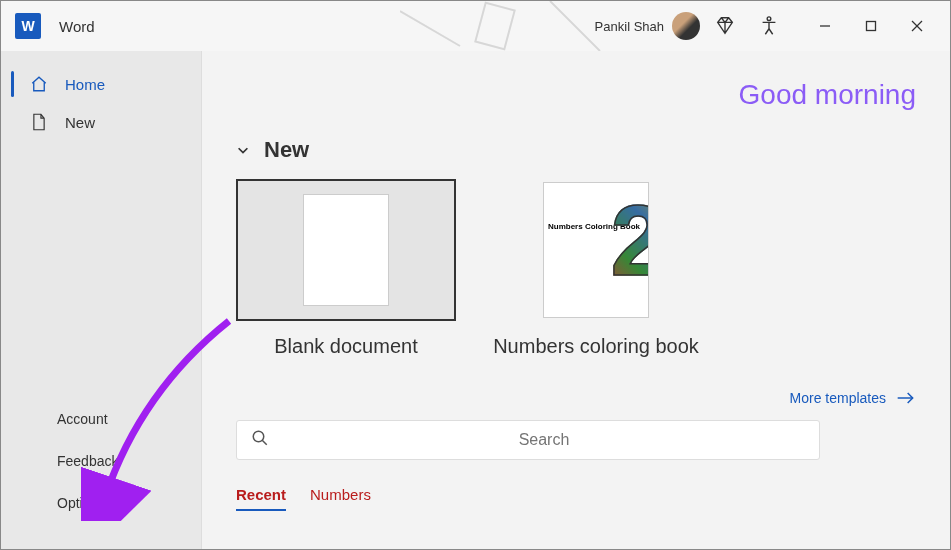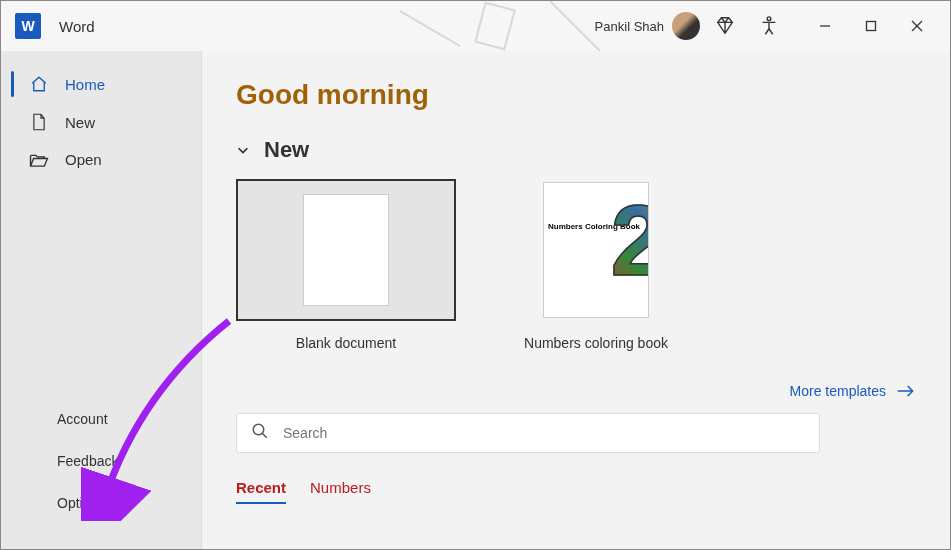--- a/index.html
+++ b/index.html
@@ -22,41 +22,41 @@
     .sidebar { width: 201px; background: #e8e8e8; display: flex; flex-direction: column; padding-top: 14px; border-right: 1px solid #ddd; }
     .nav-item { display: flex; align-items: center; padding: 10px 0 10px 28px; font-size: 15px; color: #333; cursor: pointer; position: relative; }
     .nav-item.active { color: #185abd; }
     .nav-item.active::before { content: ''; position: absolute; left: 10px; top: 6px; bottom: 6px; width: 3px; background: #185abd; border-radius: 2px; }
     .nav-item .icon { width: 20px; margin-right: 16px; display: flex; align-items: center; justify-content: center; }
     .sidebar .bottom { margin-top: auto; padding-bottom: 25px; }
     .bottom .nav-item { font-size: 14px; padding: 13px 0 13px 56px; }
 
     
     .main { flex: 1; background: #f3f3f3; padding: 28px 34px 0 34px; overflow: hidden; position: relative; }
-    .greeting { font-size: 28px; font-weight: 700; color: #a16207; margin-bottom: 26px; }
+    .greeting { font-size: 28px; font-weight: 400; color: #8b5cf6; margin-bottom: 26px; text-align: right; }
     .section-heading { display: flex; align-items: center; font-size: 22px; font-weight: 600; color: #333; margin-bottom: 16px; }
     .chevron { margin-right: 14px; display: flex; align-items: center; cursor: pointer; }
 
     .templates-row { display: flex; gap: 30px; }
     .template-card { width: 220px; display: flex; flex-direction: column; align-items: center; cursor: pointer; }
     .template-card .thumb { width: 220px; height: 142px; background: #e4e4e4; border: 2px solid #333; display: flex; align-items: center; justify-content: center; margin-bottom: 14px; }
     .template-card:first-child .thumb .blank-page { width: 86px; height: 112px; background: #fff; border: 1px solid #ccc; }
-    .template-card .label { font-size: 14px; color: #333; margin-bottom: 8px; }
+    .template-card .label { font-size: 20px; color: #333; margin-bottom: 8px; }
     .template-card.second .thumb { border: none; background: transparent; height: 142px; }
     .coloring-thumb { width: 106px; height: 136px; background: #fff; border: 1px solid #ccc; position: relative; overflow: hidden; }
     .coloring-thumb .side-text { position: absolute; left: 4px; top: 40px; font-size: 8px; font-weight: bold; line-height: 1.1; }
     .coloring-thumb .big2 { position: absolute; right: -18px; top: 0; font-size: 100px; font-weight: 900; color: transparent; -webkit-text-stroke: 1.5px #333; background: linear-gradient(45deg,#e44,#4a4,#48c,#cc4); -webkit-background-clip: text; background-clip: text; text-shadow: 0 0 0 rgba(0,0,0,0.2); }
 
     .more-row { display: flex; justify-content: flex-end; margin: 24px 0 14px; align-items: center; }
     .more-link { color: #185abd; font-size: 14px; display: flex; align-items: center; cursor: pointer; text-align: center; }
     .more-link svg { margin-left: 10px; }
 
     .search-box { height: 40px; background: #fff; border: 1px solid #ddd; border-radius: 3px; display: flex; align-items: center; padding: 0 14px; margin-bottom: 26px; width: 584px; }
     .search-box .sicon { margin-right: 14px; color: #555; }
-    .search-box input { border: none; outline: none; font-size: 14px; flex: 1; background: transparent; }
+    .search-box input { border: none; outline: none; font-size: 16px; flex: 1; background: transparent; text-align: center; }
 
     .tabs { display: flex; gap: 24px; font-size: 15px; color: #b91c1c; }
     .tab { padding-bottom: 6px; cursor: pointer; }
     .tab.active { font-weight: 600; border-bottom: 2px solid #185abd; }
 
     
     .arrow-annot { position: absolute; pointer-events: none; }
   </style>
 </head>
 <body>
@@ -113,28 +113,20 @@
       <span>Home</span>
     </div>
     <div class="nav-item">
       <span class="icon">
           <svg width="16" height="18" viewBox="0 0 24 28" fill="none" stroke="#333" stroke-width="1.8">
             <path d="M4 2 L15 2 L20 8 L20 26 L4 26 Z M15 2 L15 8 L20 8"></path>
           </svg>
         </span>
       <span>New</span>
     </div>
-    <div class="nav-item">
-      <span class="icon">
-          <svg width="20" height="16" viewBox="0 0 26 20" fill="none" stroke="#333" stroke-width="1.8">
-            <path d="M2 4 L2 18 L20 18 L24 8 L6 8 L2 18 M2 4 L9 4 L11 6 L20 6 L20 8"></path>
-          </svg>
-        </span>
-      <span>Open</span>
-    </div>
     <div class="bottom">
       <div class="nav-item">
           <span>Account</span>
         </div>
       <div class="nav-item">
           <span>Feedback</span>
         </div>
       <div class="nav-item">
           <span>Options</span>
         </div>

